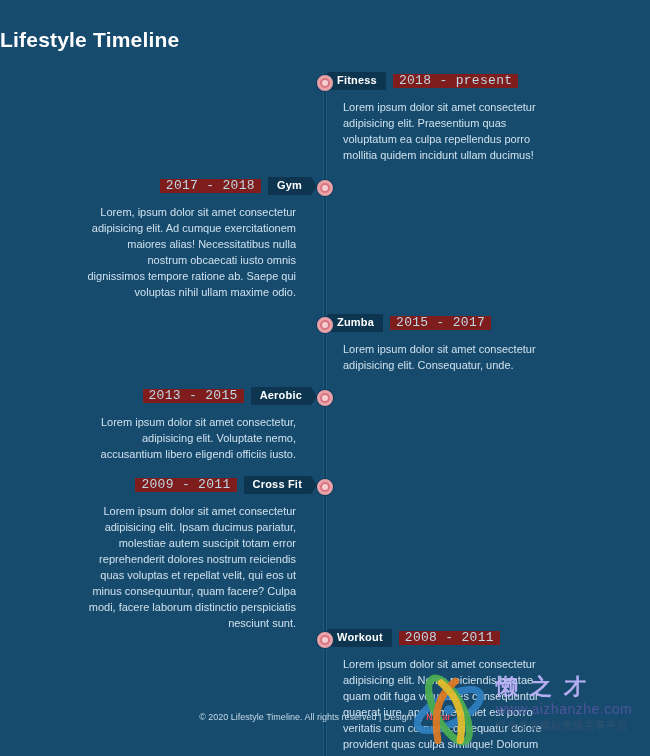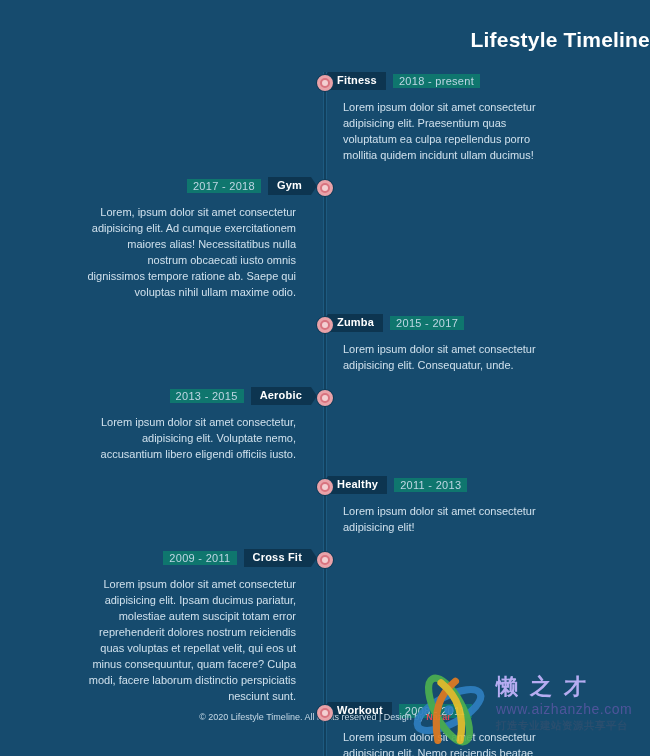--- a/index.html
+++ b/index.html
@@ -14,21 +14,21 @@
   }
 
   .page {
     width: 650px;
     height: 756px;
     position: relative;
   }
 
   
   .title-wrap {
-    text-align: right;
+    text-align: left;
     padding-top: 28px;
   }
   .page-title {
     font-size: 21px;
     font-weight: bold;
     color: #ffffff;
     letter-spacing: 0.2px;
   }
 
   
@@ -125,27 +125,28 @@
     position: absolute;
     right: -6px;
     top: 0;
     width: 0; height: 0;
     border-top: 9px solid transparent;
     border-bottom: 9px solid transparent;
     border-left: 6px solid #0d3550;
   }
 
   .date-box {
-    background: #0f766e;
+    background: #7f1d1d;
     color: #bfd6e4;
-    font-size: 11px;
+    font-size: 13px;
     padding: 3px 6px;
     line-height: 8px;
     white-space: nowrap;
     letter-spacing: 0.3px;
+    font-family: Liberation Mono, monospace;
   }
 
   .desc {
     margin-top: 9px;
     font-size: 11px;
     line-height: 16px;
     color: #cfe0ec;
   }
   .entry.right .desc { padding-left: 15px; padding-right: 6px; }
   .entry.left  .desc { padding-right: 15px; padding-left: 6px; }
@@ -256,30 +257,20 @@
         </div>
       </div>
       <div class="entry left" style="height: 89px; padding-left: 14px;">
         <div class="dot"></div>
         <div class="side">
           <div class="label-row">
             <div class="date-box">2013 - 2015</div>
             <div class="label-box">Aerobic</div>
           </div>
           <div class="desc">Lorem ipsum dolor sit amet consectetur, adipisicing elit. Voluptate nemo, accusantium libero eligendi officiis iusto.</div>
-        </div>
-      </div>
-      <div class="entry right" style="height: 73px;">
-        <div class="dot"></div>
-        <div class="side">
-          <div class="label-row">
-            <div class="label-box">Healthy</div>
-            <div class="date-box">2011 - 2013</div>
-          </div>
-          <div class="desc">Lorem ipsum dolor sit amet consectetur adipisicing elit!</div>
         </div>
       </div>
       <div class="entry left" style="height: 153px;">
         <div class="dot"></div>
         <div class="side">
           <div class="label-row">
             <div class="date-box">2009 - 2011</div>
             <div class="label-box">Cross Fit</div>
           </div>
           <div class="desc">Lorem ipsum dolor sit amet consectetur adipisicing elit. Ipsam ducimus pariatur, molestiae autem suscipit totam error reprehenderit dolores nostrum reiciendis quas voluptas et repellat velit, qui eos ut minus consequuntur, quam facere? Culpa modi, facere laborum distinctio perspiciatis nesciunt sunt.</div>

